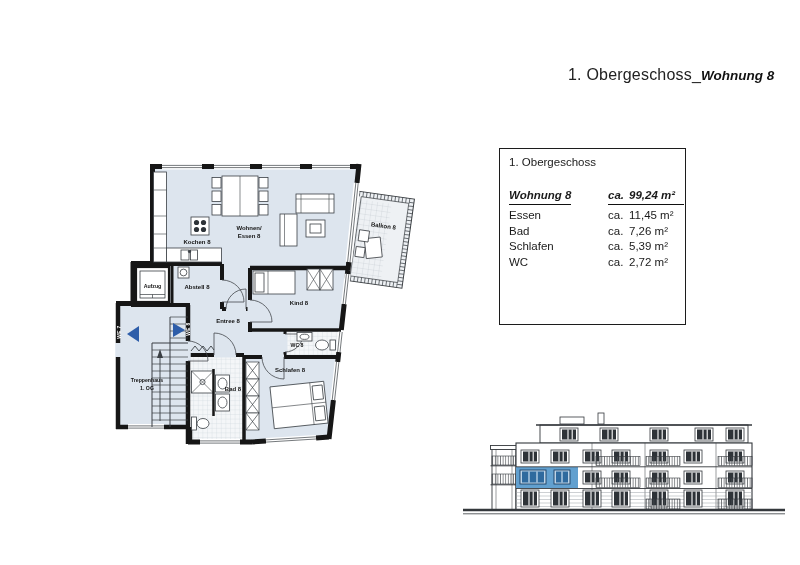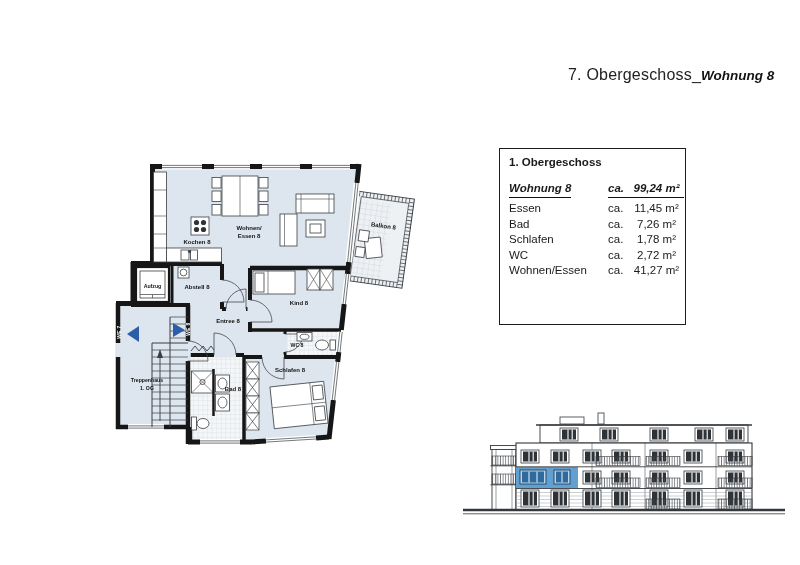--- a/index.html
+++ b/index.html
@@ -4,26 +4,26 @@
 <style>
   html,body{margin:0;padding:0;background:#fff;}
   .page{position:relative;width:800px;height:565px;background:#fff;overflow:hidden;
         font-family:"Liberation Sans",sans-serif;color:#1a1a1a;}
   .title{position:absolute;left:568px;top:66px;white-space:nowrap;}
   .title .t1{font-size:16px;color:#222;letter-spacing:.2px;}
   .title .t2{font-size:13.5px;font-weight:bold;font-style:italic;color:#111;}
   .panel{position:absolute;left:499px;top:148px;width:187px;height:177px;
          border:1.6px solid #1c1c1c;background:#fff;box-sizing:border-box;
          padding:7px 0 0 9px;}
-  .panel-header{font-size:11.5px;font-weight:bold;margin-bottom:13px;}
+  .panel-header{font-size:11.5px;font-weight:normal;margin-bottom:20px;}
   .panel table{border-collapse:collapse;font-size:11.5px;}
   .panel td{padding:0;line-height:15.4px;white-space:nowrap;vertical-align:baseline;}
   .panel td.room{width:99px;}
   .panel .ca{display:inline-block;width:21px;}
-  .panel .val{display:inline-block;width:55px;text-align:center;}
+  .panel .val{display:inline-block;width:55px;text-align:left;}
   .unit-row td{padding-bottom:3px;}
   .unit-row .u{font-weight:bold;font-style:italic;border-bottom:1.4px solid #111;
                padding-bottom:1px;display:inline-block;}
   svg{position:absolute;left:0;top:0;}
   .rl{font:bold 6px "Liberation Sans",sans-serif;fill:#141414;}
   .rl-s{font:bold 5.2px "Liberation Sans",sans-serif;fill:#141414;}
   .we{font:bold 4.8px "Liberation Sans",sans-serif;fill:#ffffff;letter-spacing:.4px;}
 </style>
 </head>
 <body>
@@ -342,48 +342,44 @@
     </g>
 
     <g>
       <path d="M463 510 H785" stroke="var(--line)" stroke-width="2.4"></path>
       <path d="M463 513.8 H785" stroke="var(--line)" stroke-width="0.8"></path>
     </g>
   </g>
 </svg>
 
   <div class="title">
-    <span class="t1">7. Obergeschoss_</span><span class="t2">Wohnung 8</span>
+    <span class="t1">1. Obergeschoss_</span><span class="t2">Wohnung 8</span>
   </div>
 
   <div class="panel">
     <div class="panel-header">1. Obergeschoss</div>
     <table>
       <tbody>
           <tr class="unit-row">
         <td class="room"><span class="u">Wohnung 8</span></td>
         <td class="area"><span class="u"><span class="ca">ca.</span><span class="val">99,24 m²</span></span></td>
       </tr>
       <tr>
         <td class="room">Essen</td>
         <td class="area"><span class="ca">ca.</span><span class="val">11,45 m²</span></td>
       </tr>
       <tr>
         <td class="room">Bad</td>
         <td class="area"><span class="ca">ca.</span><span class="val">7,26 m²</span></td>
       </tr>
       <tr>
         <td class="room">Schlafen</td>
-        <td class="area"><span class="ca">ca.</span><span class="val">1,78 m²</span></td>
+        <td class="area"><span class="ca">ca.</span><span class="val">5,39 m²</span></td>
       </tr>
       <tr>
         <td class="room">WC</td>
         <td class="area"><span class="ca">ca.</span><span class="val">2,72 m²</span></td>
       </tr>
-      <tr>
-        <td class="room">Wohnen/Essen</td>
-        <td class="area"><span class="ca">ca.</span><span class="val">41,27 m²</span></td>
-      </tr>
     </tbody>
       </table>
   </div>
 
 </div>
 
 </body></html>

